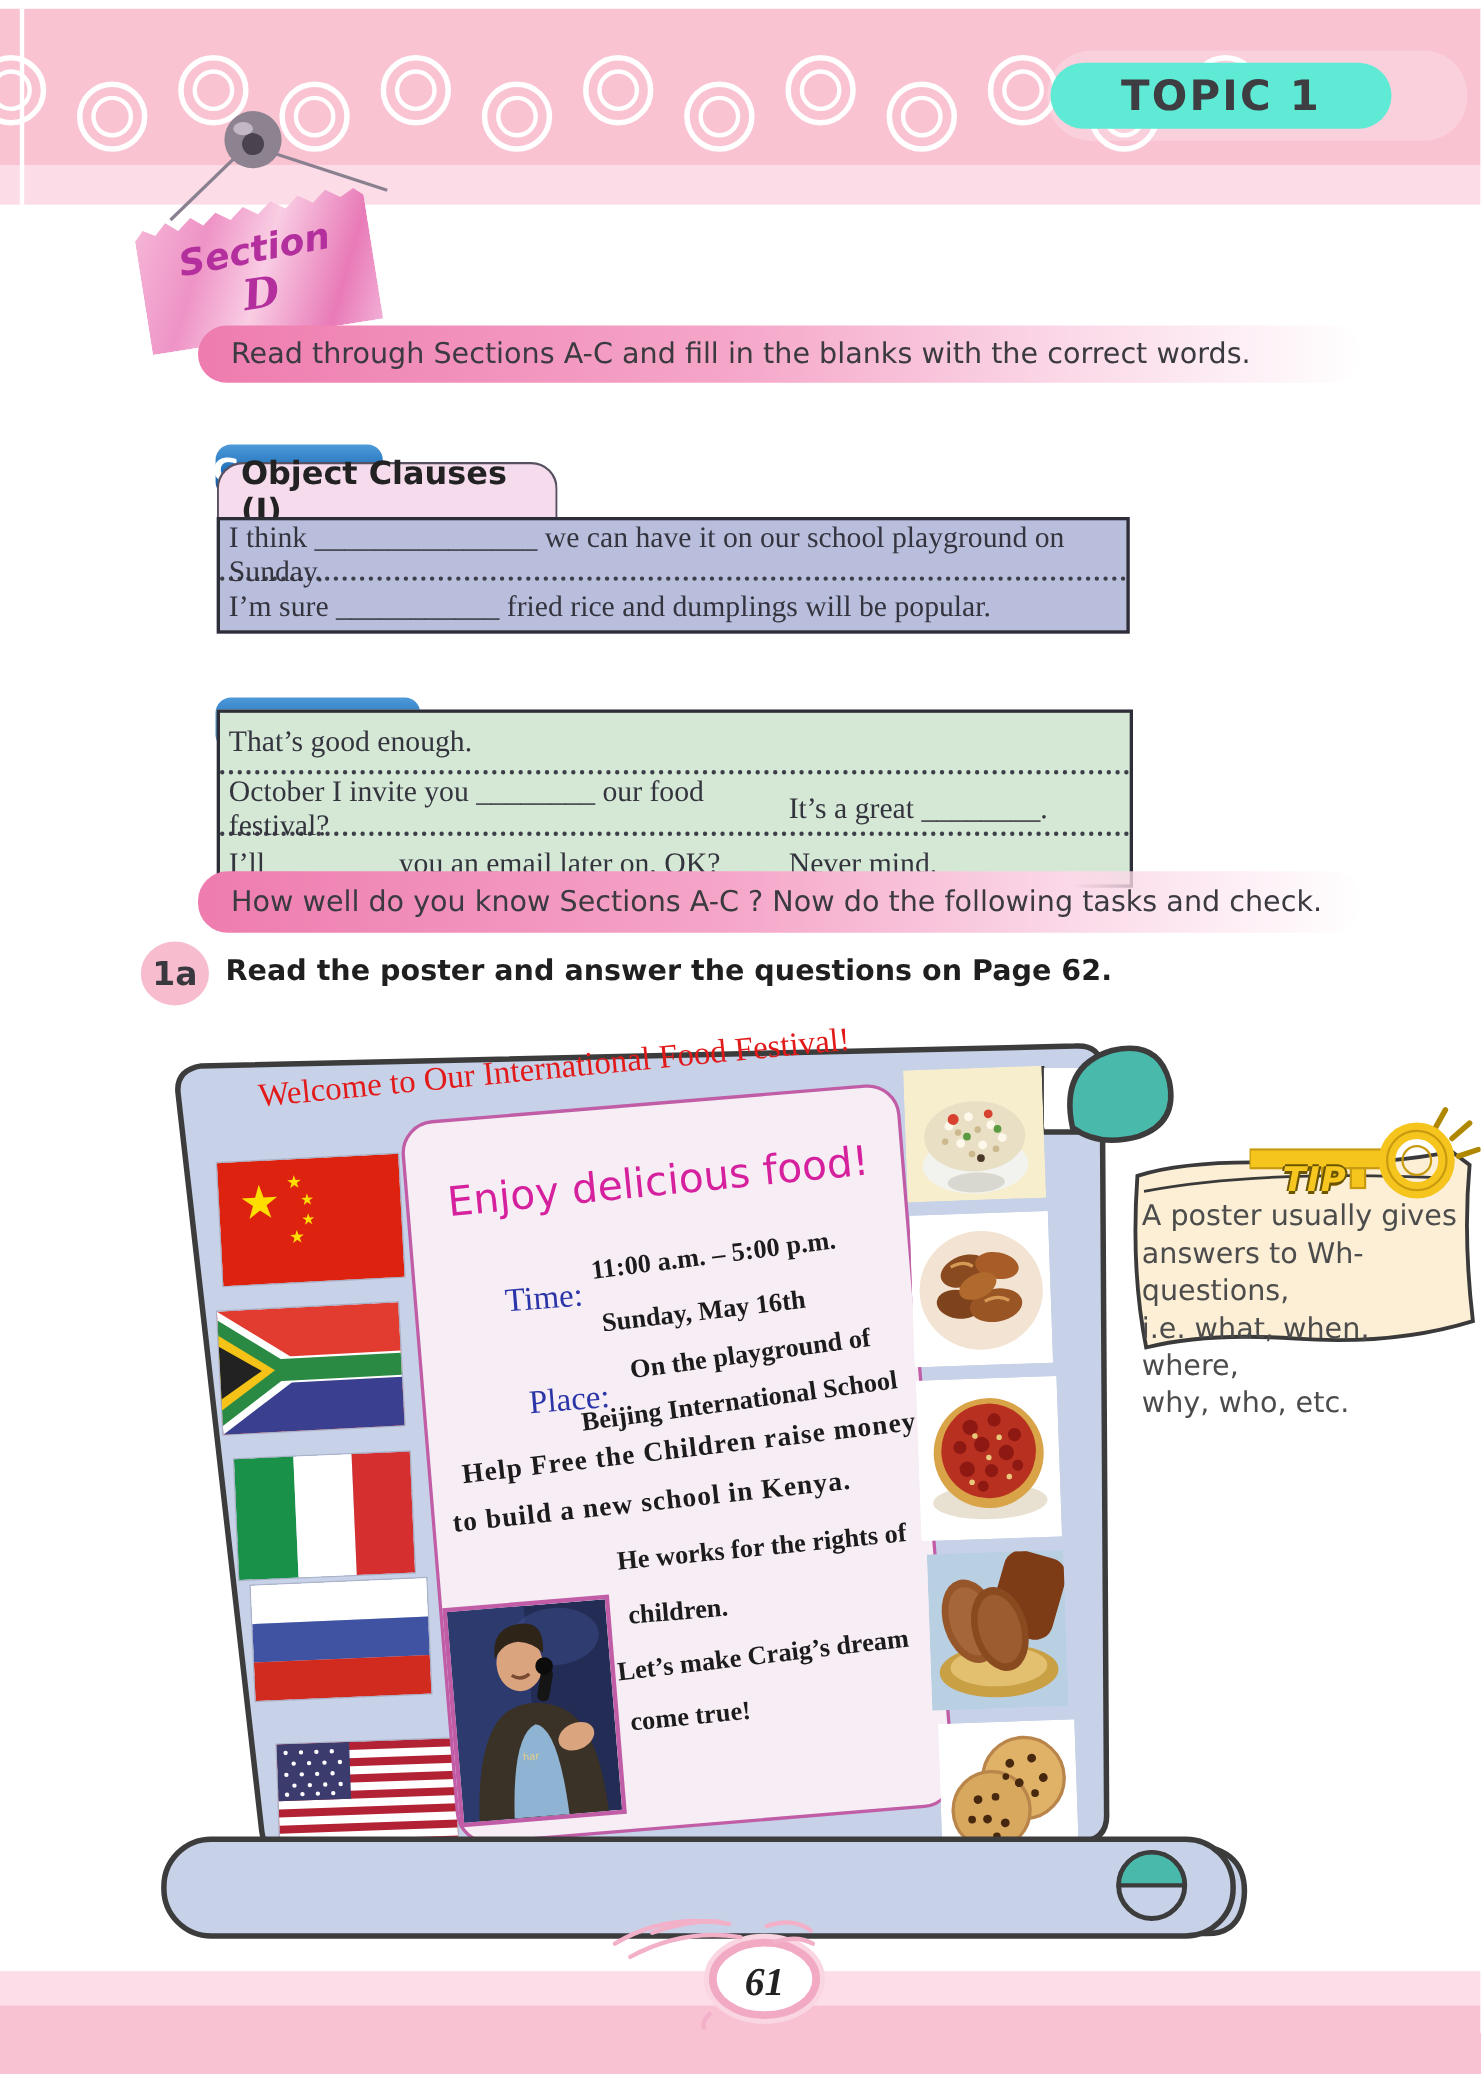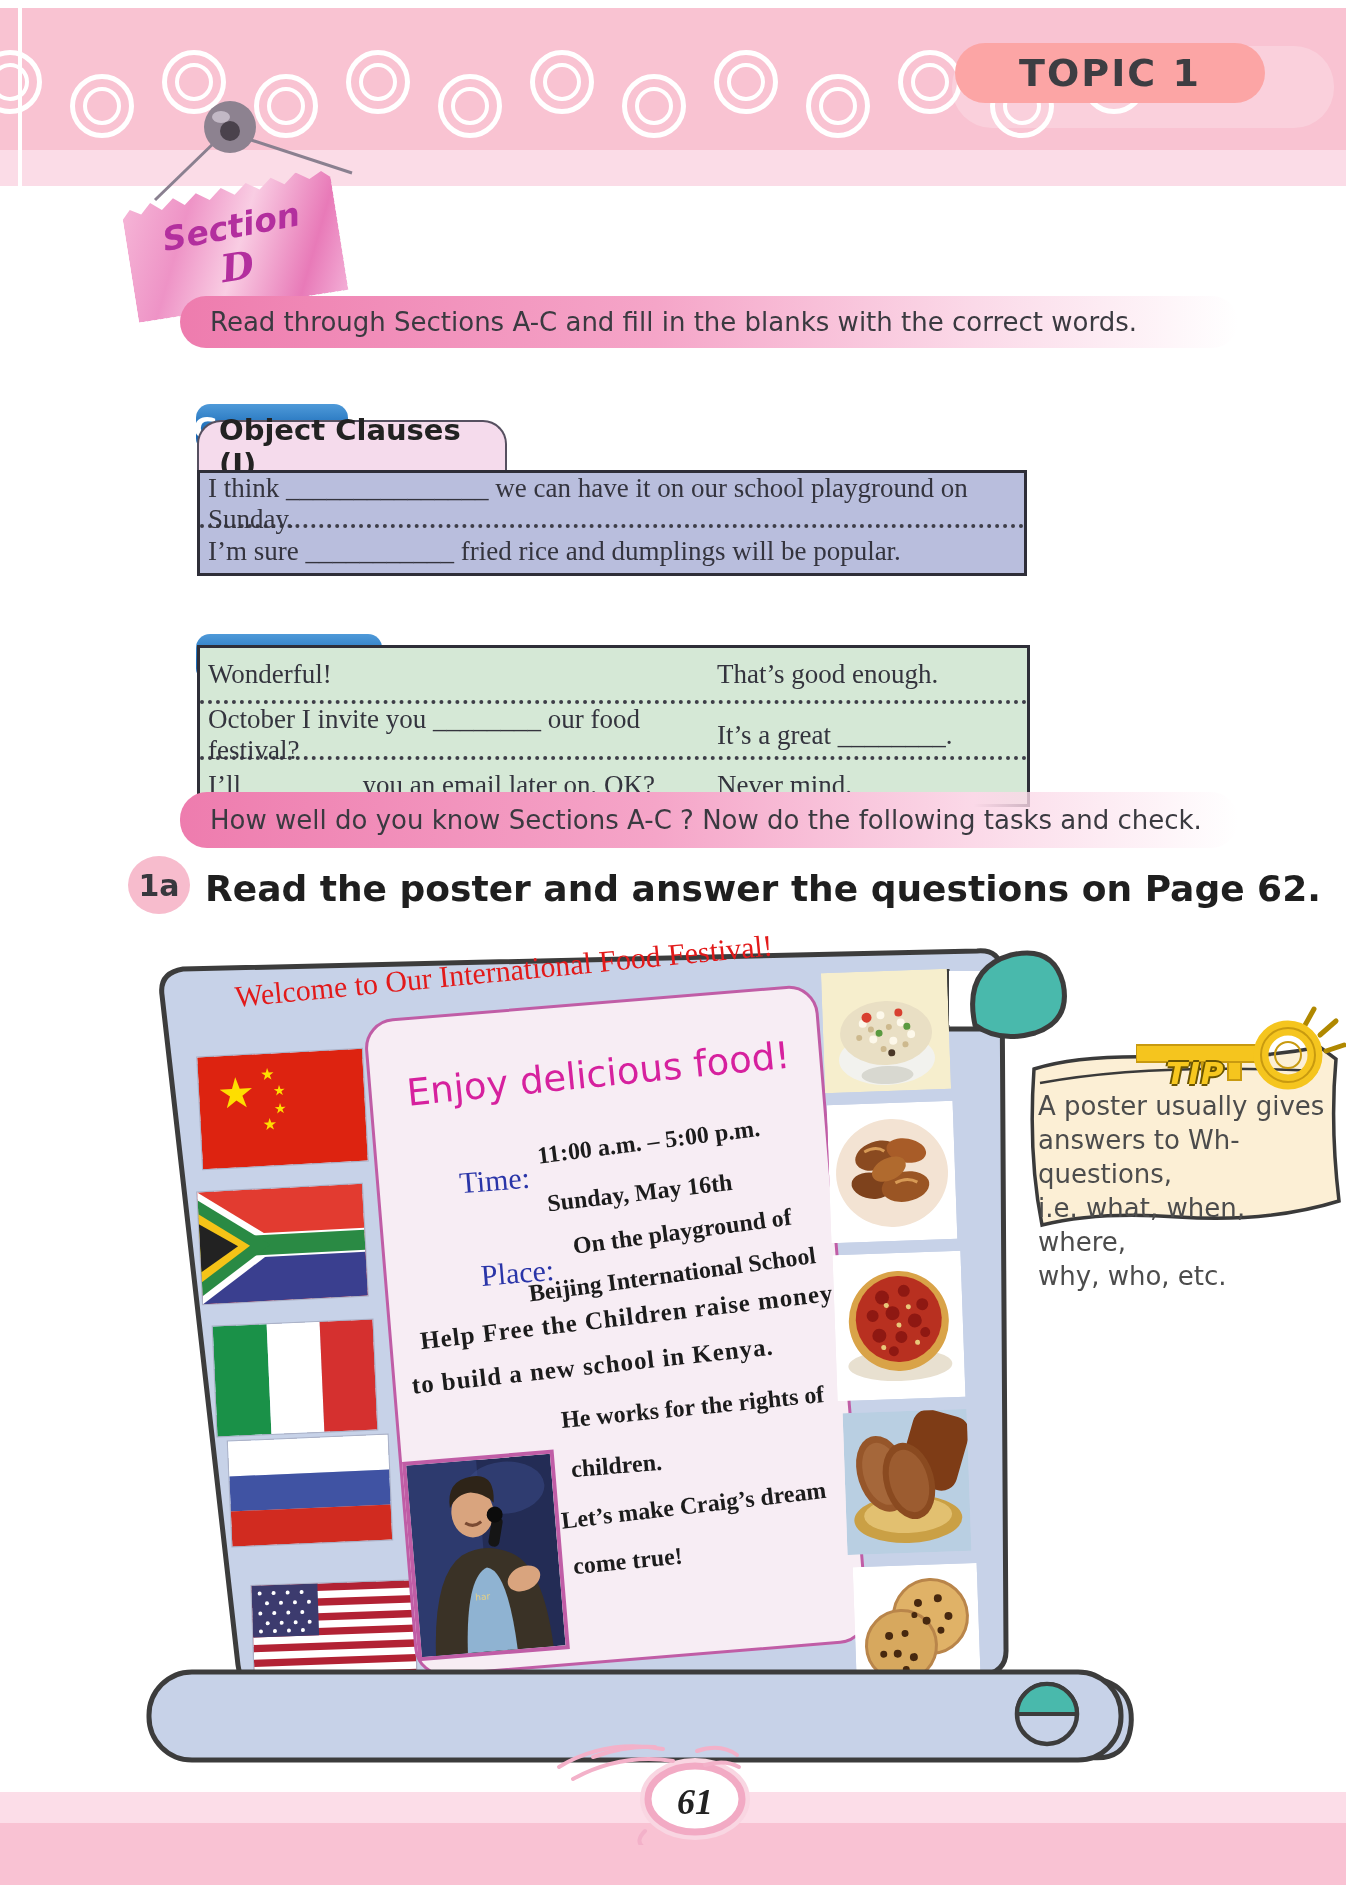--- a/index.html
+++ b/index.html
@@ -11,21 +11,21 @@
   .band{left:0;top:8px;width:1346px;height:142px;background:#f9c3d2;}
   .subband{left:0;top:150px;width:1346px;height:36px;background:#fbdce7;}
   .vline{left:18px;top:8px;width:4px;height:178px;background:#fff;}
   .rings{left:-22px;top:42px;display:flex;gap:28px;}
   .ring{width:54px;height:54px;border:5px solid #fff;border-radius:50%;
         display:flex;align-items:center;justify-content:center;flex:none;}
   .ring::after{content:"";width:30px;height:30px;border:4px solid #fff;border-radius:50%;}
   .rings .ring:nth-child(even){transform:translateY(24px);}
   .topic-glow{left:952px;top:46px;width:382px;height:82px;border-radius:40px;
         background:rgba(255,255,255,0.22);}
-  .topic-pill{left:955px;top:43px;width:310px;height:60px;border-radius:30px;background:#fca5a5;
+  .topic-pill{left:955px;top:57px;width:310px;height:60px;border-radius:30px;background:#5eead4;
         display:flex;align-items:center;justify-content:center;
         font-size:38px;font-weight:600;letter-spacing:2px;color:#3d3d42;}
 
   
   .sec-wrap{left:100px;top:95px;width:330px;height:240px;}
   .sec-note{left:28px;top:88px;width:212px;height:124px;transform:rotate(-9deg);
      background:linear-gradient(115deg,#f6b8d8 0%,#ee93c6 28%,#f9cde3 52%,#e87ab8 82%,#f3aed6 100%);
      clip-path:polygon(0% 16%,4% 9%,9% 14%,14% 6%,19% 13%,25% 5%,30% 12%,36% 4%,42% 11%,48% 3%,
        54% 10%,60% 2%,66% 9%,72% 1%,78% 8%,84% 0%,90% 7%,96% 2%,100% 8%,100% 100%,0% 100%);
      box-shadow:6px 8px 0 rgba(90,30,80,0.55);}
@@ -43,21 +43,21 @@
      box-shadow:0 0 0 5px rgba(255,255,255,0.85);margin-top:44px;}
   .tab{background:#f5dbec;border:2px solid #565060;border-bottom:none;border-radius:24px 24px 0 0;
      display:flex;align-items:center;padding-left:22px;font-size:29px;font-weight:bold;color:#222;}
   .gbox{background:#b9bedd;border:3px solid #2e2e38;box-sizing:border-box;}
   .fbox{background:#d5e8d6;border:3px solid #2e2e38;box-sizing:border-box;}
   .boxrow{display:grid;grid-template-columns:1fr 300px;align-items:center;padding:0 10px 0 8px;
      font-family:"Liberation Serif",serif;font-size:27px;color:#34343e;}
   .dotline{border-bottom:4px dotted #3e3e48;}
   .badge-1a{border-radius:50%;background:#f7bccd;display:flex;align-items:center;justify-content:center;
      font-size:30px;font-weight:bold;color:#38383e;}
-  .task-txt{font-size:36px;font-weight:bold;color:#1f1f1f;}
+  .task-txt{font-size:26px;font-weight:bold;color:#1f1f1f;}
 
   
   .poster{left:135px;top:925px;width:1010px;height:895px;}
   .welcome{left:100px;top:55px;transform:rotate(-5.5deg);transform-origin:left center;
      font-size:30px;color:#e21a1a;white-space:nowrap;font-family:"Liberation Serif",serif;}
   .flag{position:absolute;box-shadow:0 0 0 1px rgba(120,120,140,0.35);}
   .card{left:254px;top:76px;width:455px;height:660px;transform:rotate(-4.7deg);
      background:#f7edf4;border:3px solid #c05da6;border-radius:30px;box-sizing:border-box;}
   .enjoy{left:30px;top:48px;width:395px;text-align:center;transform:rotate(-1deg);
      font-size:37px;color:#d6219e;white-space:nowrap;}
@@ -126,21 +126,20 @@
   <div class="abs blue-btn" style="left:196px;top:360px;width:152px;height:48px;">Grammar</div>
   <div class="abs tab" style="left:197px;top:420px;width:286px;height:50px;padding-left:20px;">Object Clauses (Ⅰ)</div>
   <div class="abs gbox" style="left:197px;top:470px;width:830px;height:106px;">
     <div class="boxrow dotline" style="height:51px;grid-template-columns:1fr;">I think _______________ we can have it on our school playground on Sunday.</div>
     <div class="boxrow" style="height:47px;grid-template-columns:1fr;">I’m sure ___________ fried rice and dumplings will be popular.</div>
   </div>
 
   <div class="abs blue-btn" style="left:196px;top:590px;width:186px;height:48px;">Functions</div>
   <div class="abs fbox" style="left:197px;top:645px;width:833px;height:162px;">
     <div class="boxrow dotline" style="height:52px;">
-      <span>Wonderful!</span>
       <span>That’s good enough.</span>
     </div>
     <div class="boxrow dotline" style="height:52px;">
       <span>October I invite you ________ our food festival?</span>
       <span>It’s a great  ________.</span>
     </div>
     <div class="boxrow" style="height:50px;">
       <span>I’ll ________ you an email later on, OK?</span>
       <span>Never mind.</span>
     </div>

